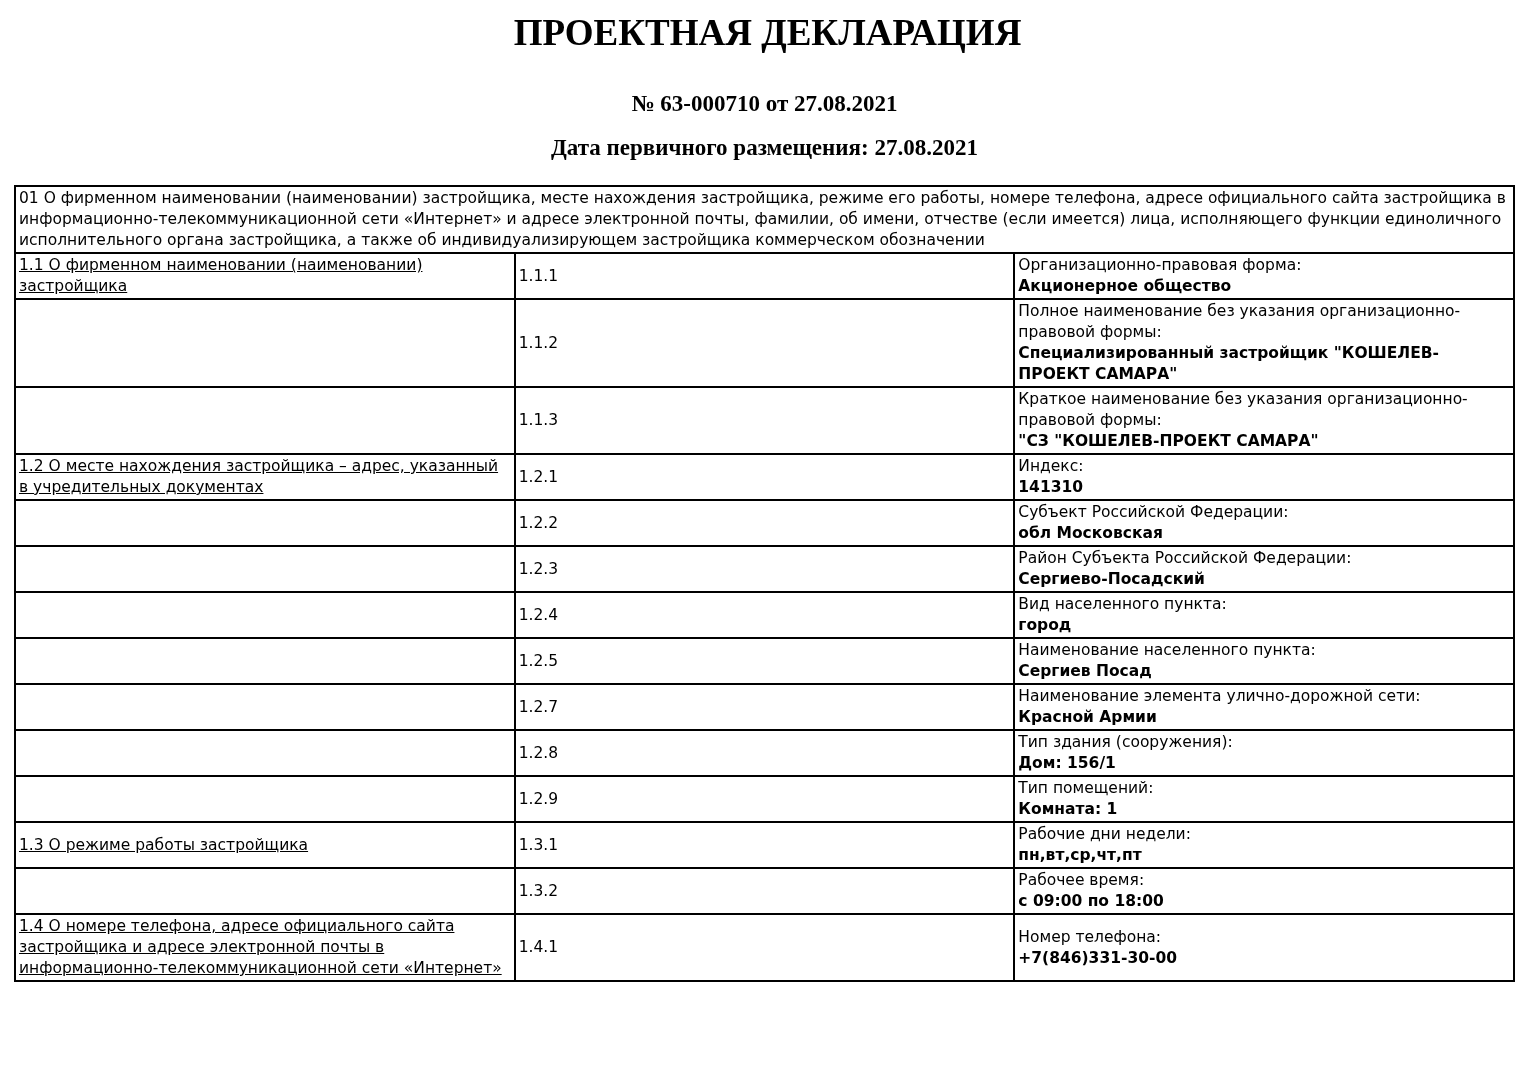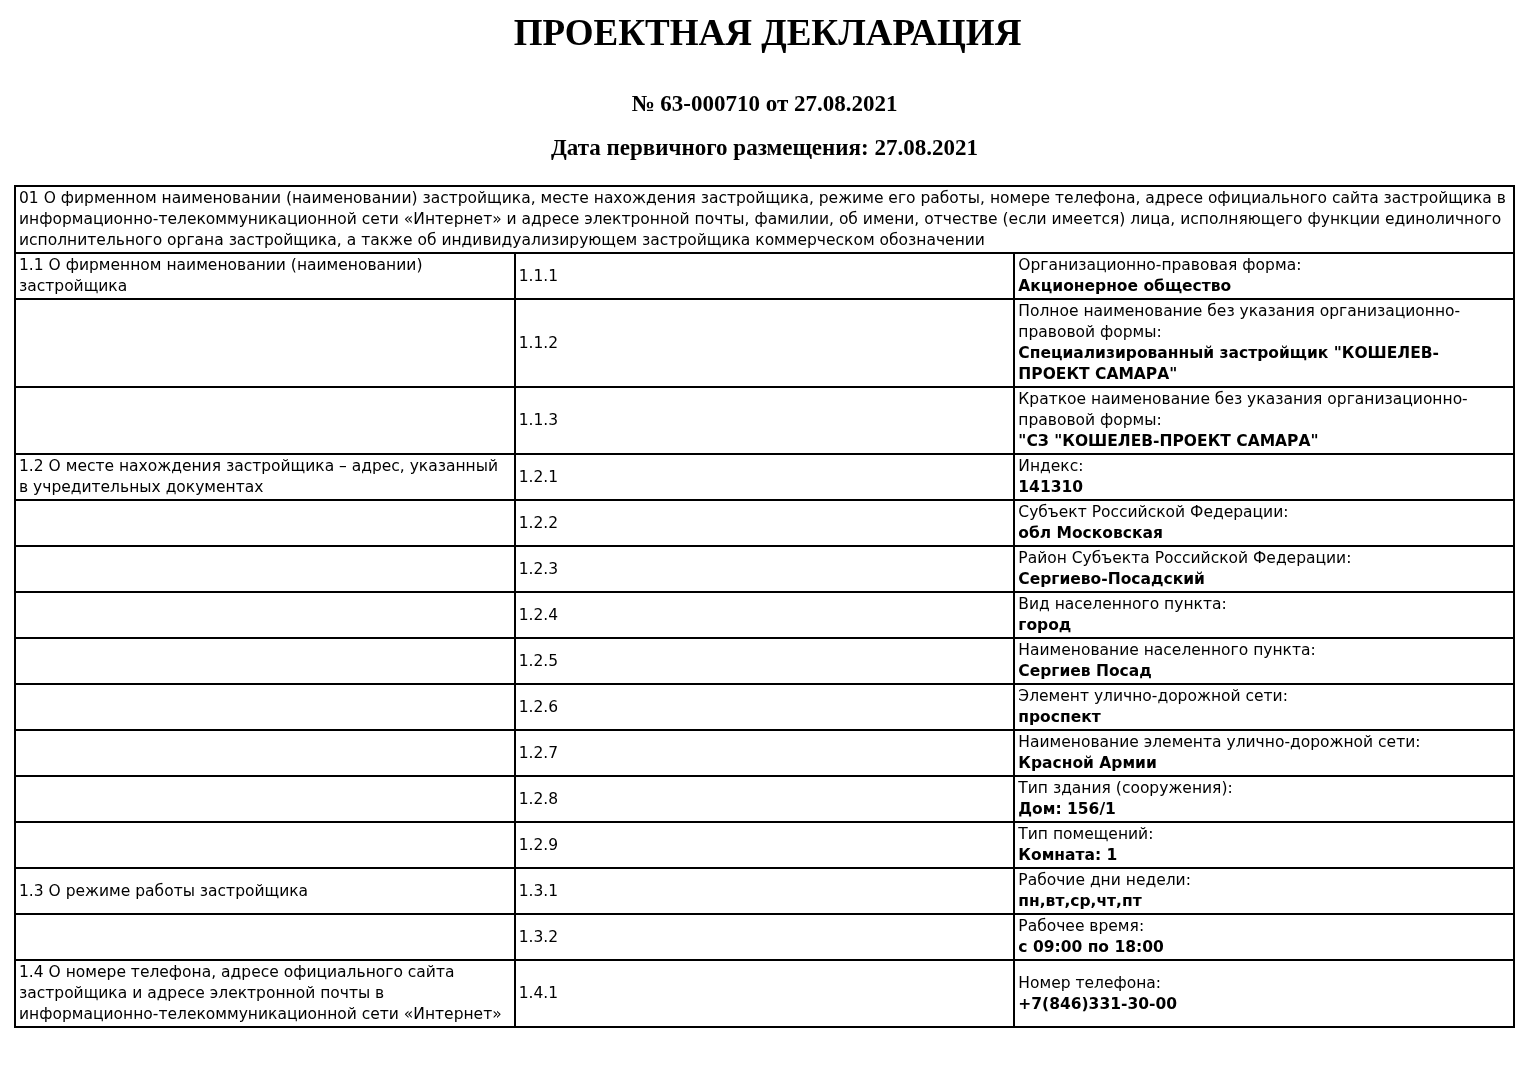--- a/index.html
+++ b/index.html
@@ -51,20 +51,21 @@
     line-height: 21px;
     padding: 1px 4px 1px 3px;
     vertical-align: middle;
     word-wrap: break-word;
   }
   td.section-header {
     padding: 2px 4px 2px 3px;
   }
   td.section-cell {
     width: 378px;
+    text-decoration: underline;
   }
   td.num-cell {
     width: 100px;
   }
   .field-label {
     font-weight: normal;
   }
   .value-prefix {
     font-weight: bold;
   }
@@ -152,28 +153,20 @@
 
   <tr>
     <td class="section-cell"></td>
     <td class="num-cell">1.2.5</td>
     <td class="field-cell">
       <div class="field-label">Наименование населенного пункта:</div>
       <div class="field-value-line"><span class="value-prefix"></span><span class="field-value">Сергиев Посад</span></div>
     </td>
   </tr>
 
-  <tr>
-    <td class="section-cell"></td>
-    <td class="num-cell">1.2.6</td>
-    <td class="field-cell">
-      <div class="field-label">Элемент улично-дорожной сети:</div>
-      <div class="field-value-line"><span class="value-prefix"></span><span class="field-value">проспект</span></div>
-    </td>
-  </tr>
 
   <tr>
     <td class="section-cell"></td>
     <td class="num-cell">1.2.7</td>
     <td class="field-cell">
       <div class="field-label">Наименование элемента улично-дорожной сети:</div>
       <div class="field-value-line"><span class="value-prefix"></span><span class="field-value">Красной Армии</span></div>
     </td>
   </tr>
 

